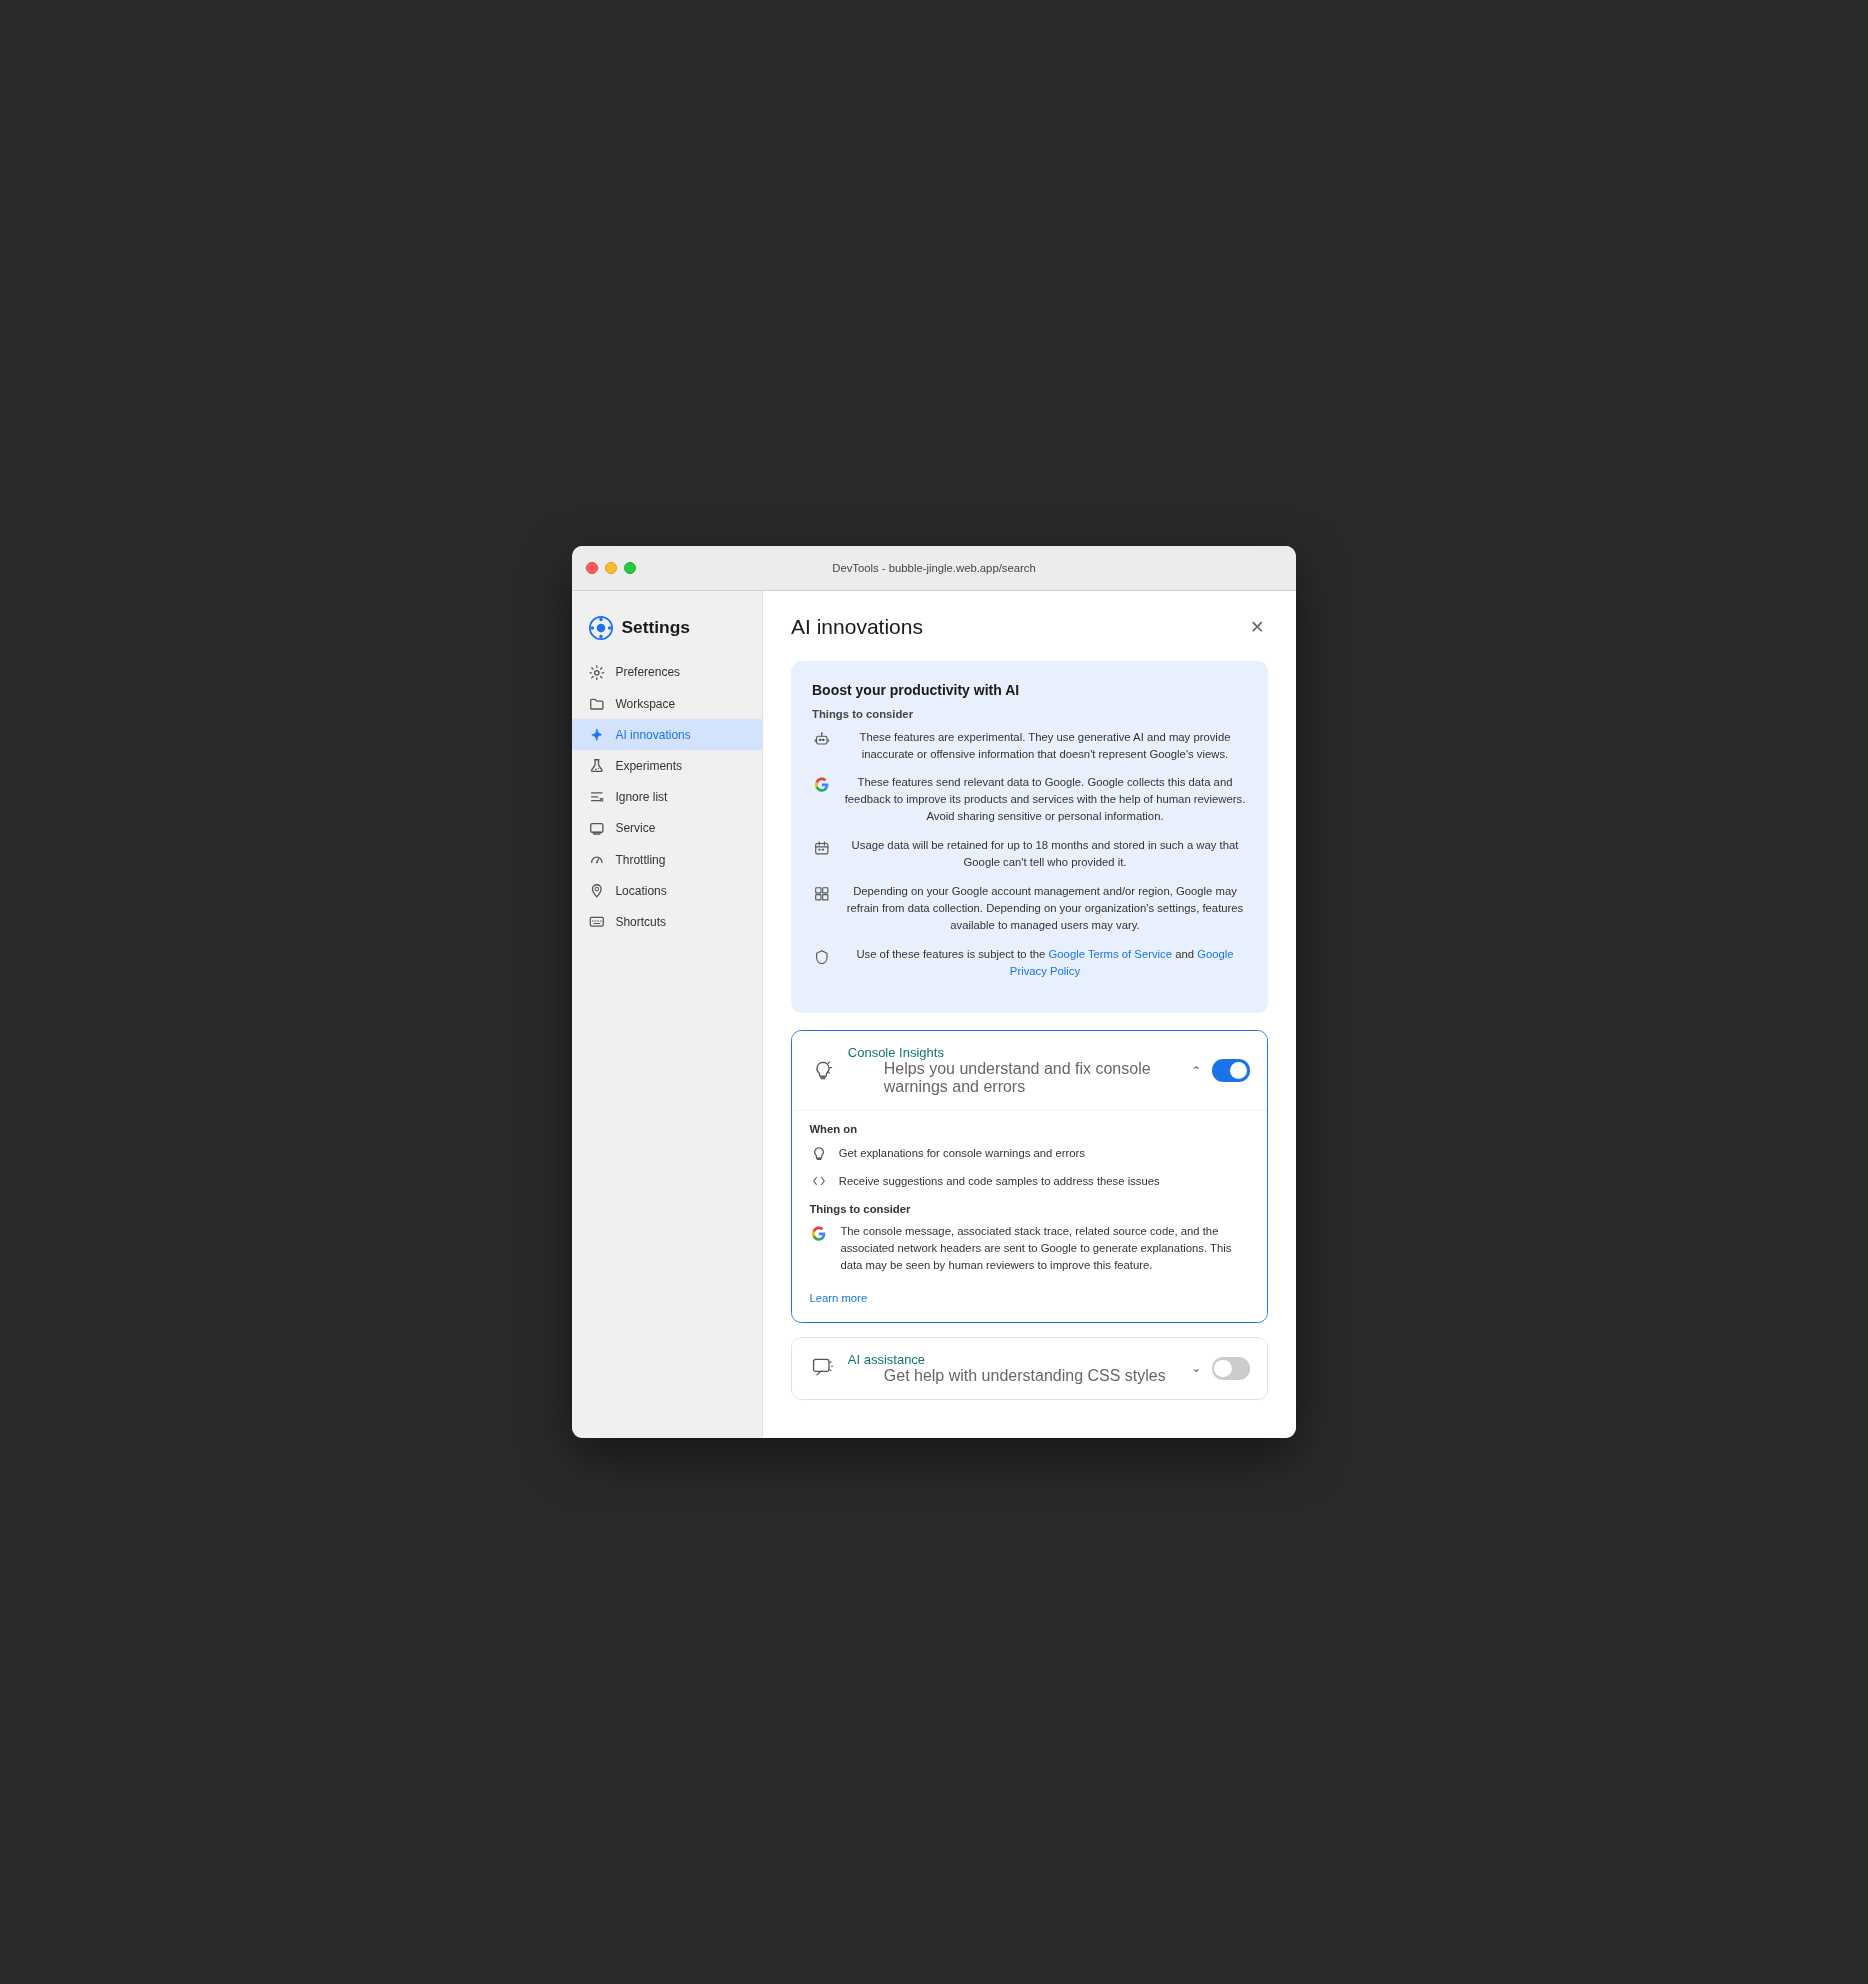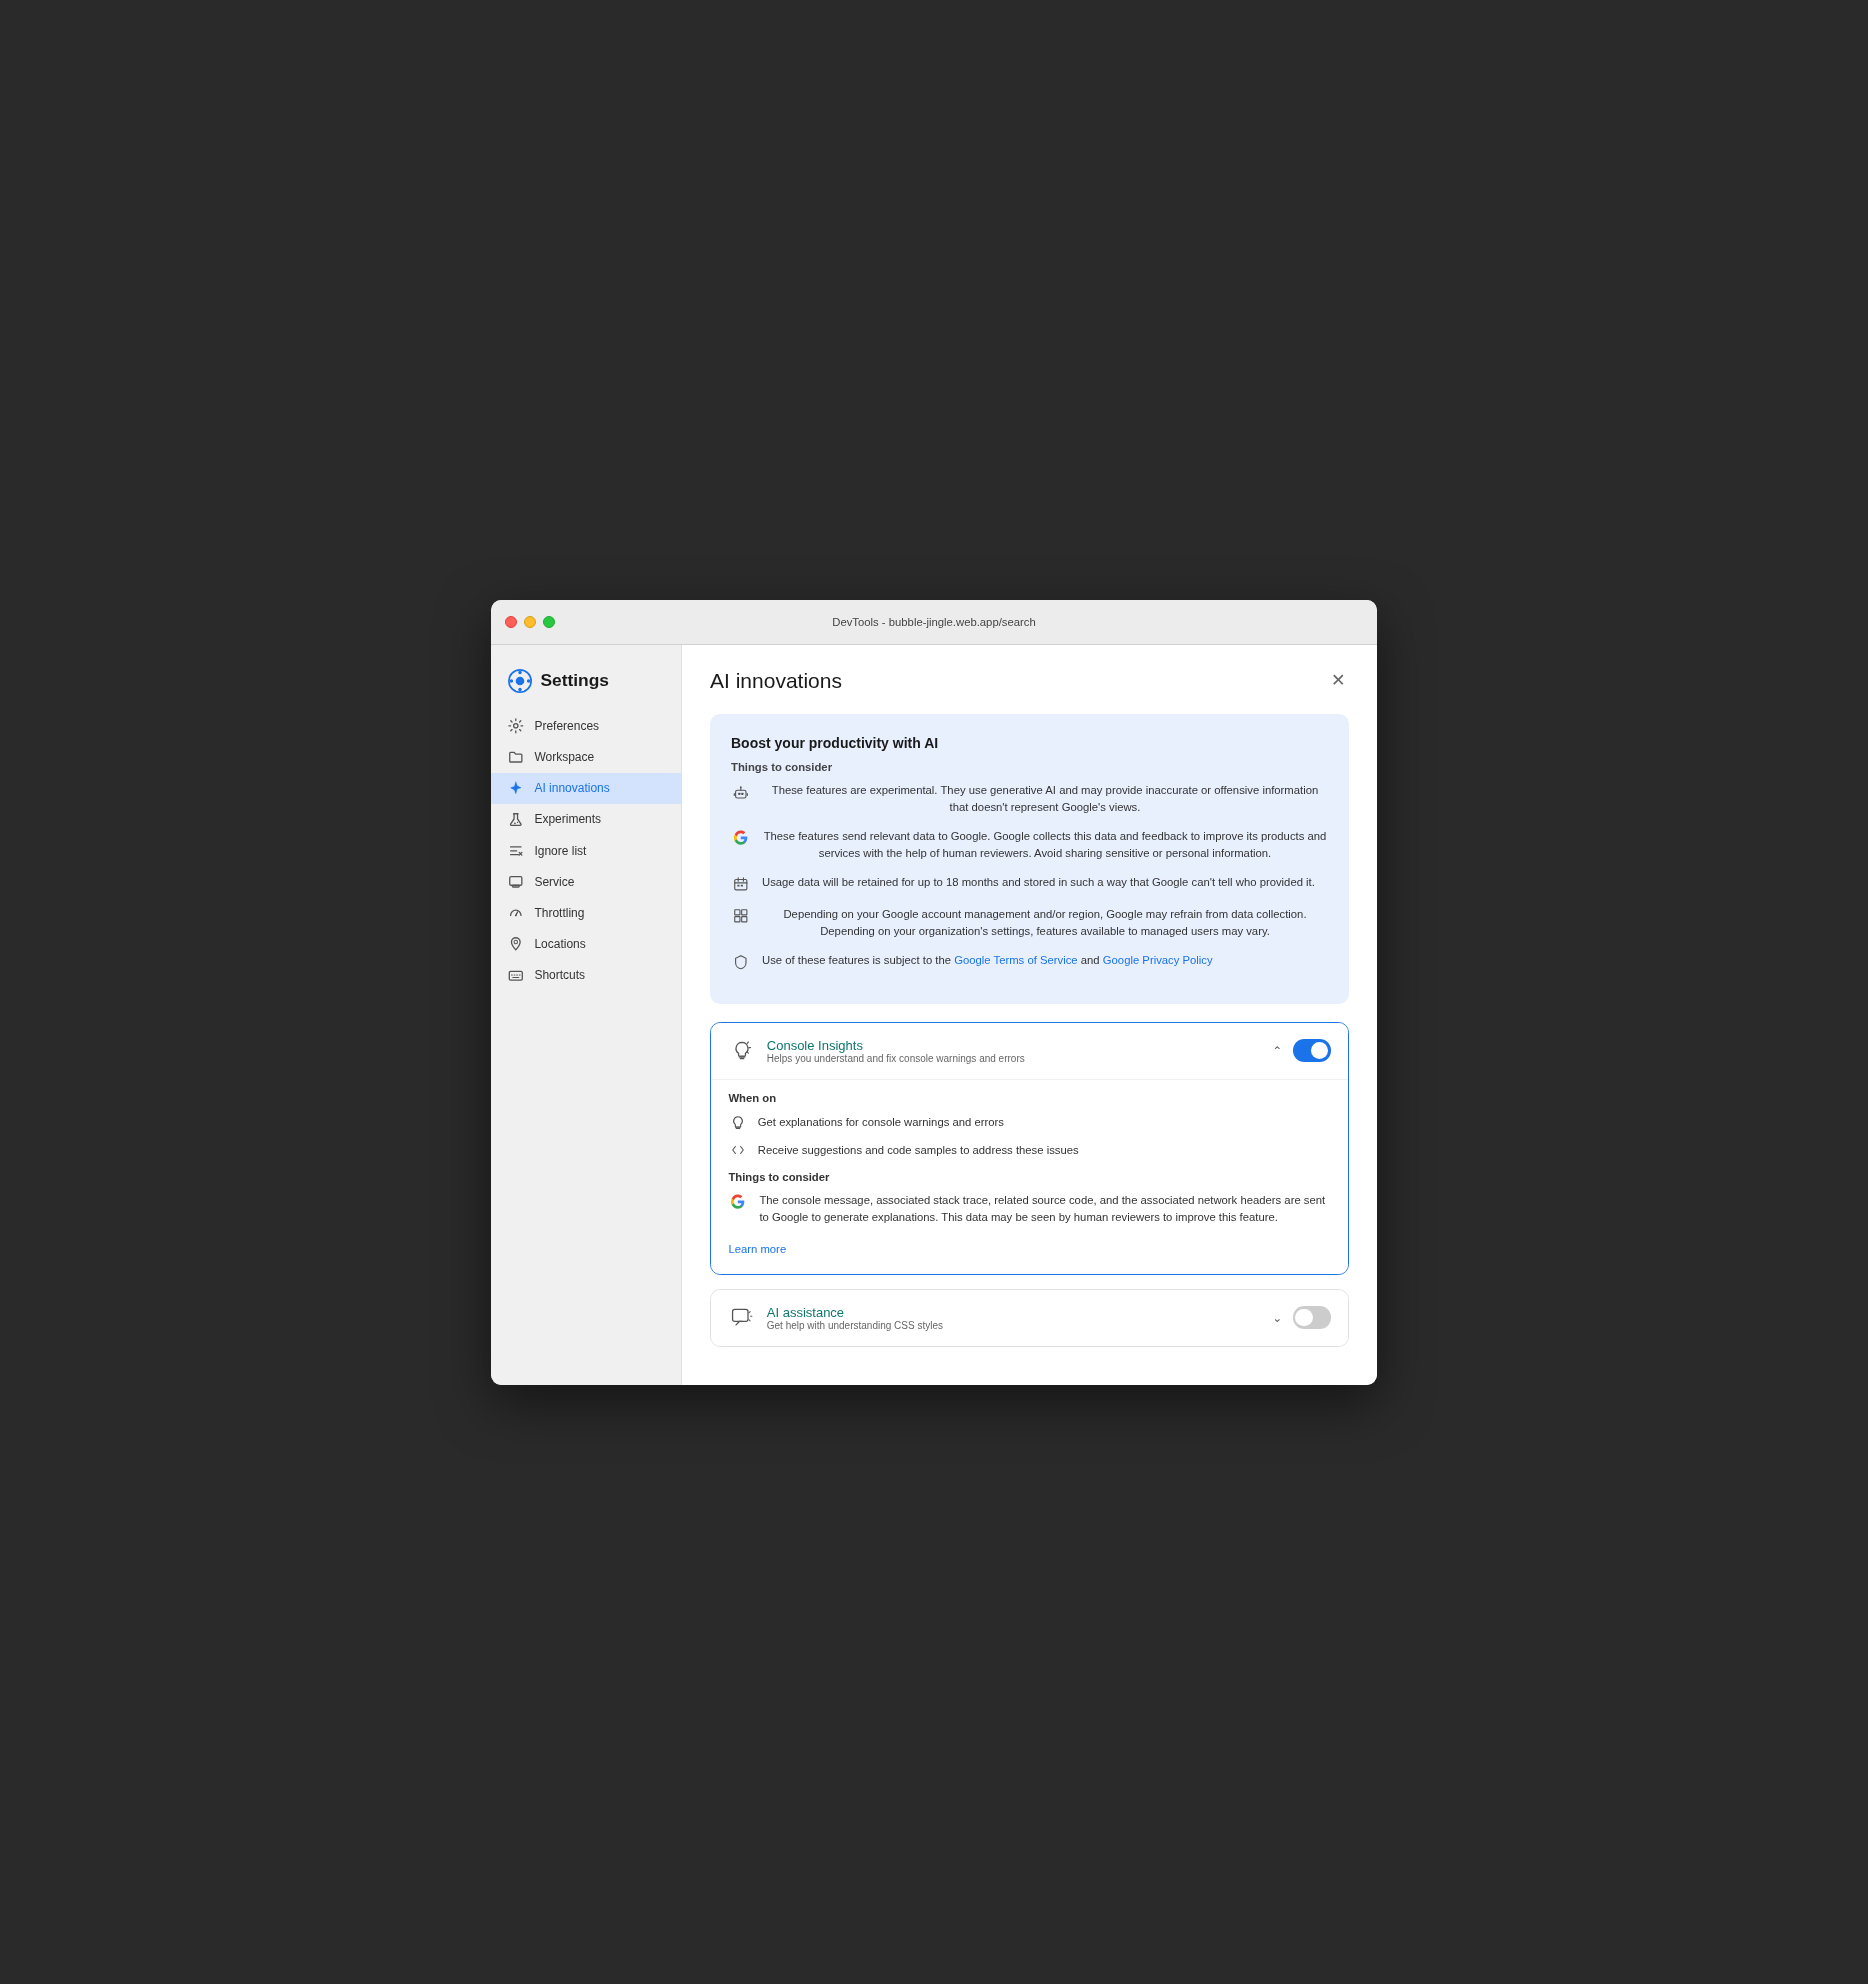--- a/index.html
+++ b/index.html
@@ -5,21 +5,21 @@
     * { box-sizing: border-box; margin: 0; padding: 0; }
     body {
       background: #2a2a2a;
       display: flex;
       justify-content: center;
       align-items: center;
       min-height: 100vh;
       font-family: -apple-system, BlinkMacSystemFont, 'Segoe UI', sans-serif;
     }
     .window {
-      width: 886px;
+      width: 724px;
       background: #f5f5f5;
       border-radius: 10.4px;
       box-shadow: 0 17.4px 52px rgba(0,0,0,0.5);
       overflow: hidden;
     }
     .titlebar {
       background: #ececec;
       height: 45px;
       display: flex;
       align-items: center;
@@ -208,22 +208,23 @@
     }
     .feature-info {
       flex: 1;
     }
     .feature-name {
       font-size: 13px;
       font-weight: 500;
       color: #0f766e;
     }
     .feature-desc {
-      font-size: 10px;
+      font-size: 16px;
       color: #666;
+      margin-left: 36px;
     }
     .feature-controls {
       display: flex;
       align-items: center;
       gap: 10.4px;
     }
     .chevron {
       font-size: 12px;
       color: #666;
       cursor: pointer;

